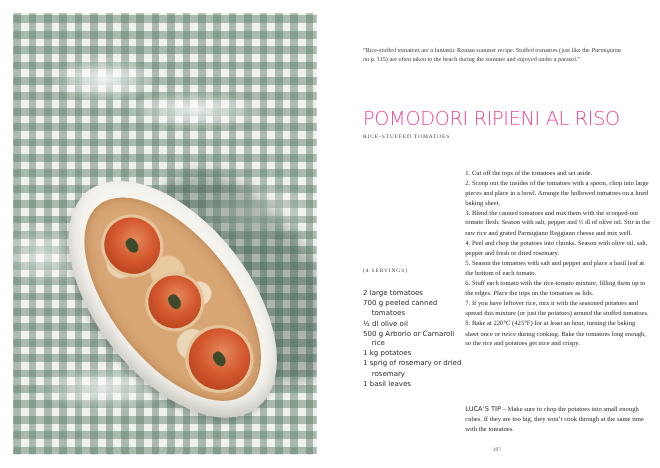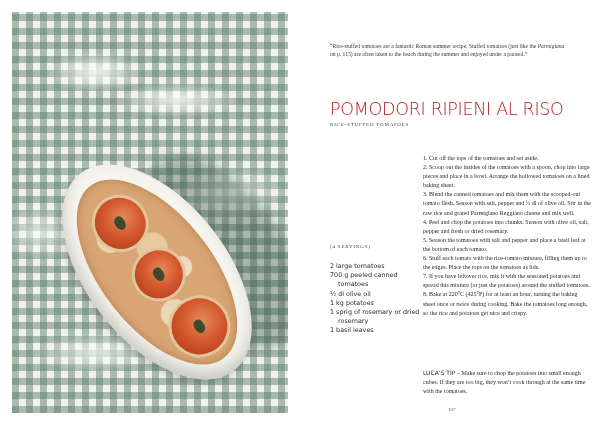--- a/index.html
+++ b/index.html
@@ -66,21 +66,21 @@
 
   
   .intro {
     position: absolute; left: 330px; top: 36px; width: 240px;
     font-size: 5.6px; line-height: 8px; color: #3a3a3a;
   }
   .intro i { font-style: italic; }
   .title {
     position: absolute; left: 330px; top: 99px; width: 260px;
     font-family: "DejaVu Sans", sans-serif; font-weight: 300;
-    font-size: 17.5px; letter-spacing: -0.3px; color: #b91c1c;
+    font-size: 17.5px; letter-spacing: -0.3px; color: #ec4899;
     white-space: nowrap;
   }
   .subtitle {
     position: absolute; left: 330px; top: 122px;
     font-size: 5px; letter-spacing: 0.8px; color: #444;
   }
   .servings {
     position: absolute; left: 330px; top: 244px;
     font-size: 5px; letter-spacing: 0.8px; color: #444;
   }
@@ -133,20 +133,21 @@
 
   <h1 class="title" style="margin:0">POMODORI RIPIENI AL RISO</h1>
   <div class="subtitle">RICE-STUFFED TOMATOES</div>
 
   <div class="servings">(4 SERVINGS)</div>
 
   <ul class="ingredients">
     <li>2 large tomatoes</li>
     <li>700 g peeled canned tomatoes</li>
     <li>½ dl olive oil</li>
+    <li>500 g Arborio or Carnaroli rice</li>
     <li>1 kg potatoes</li>
     <li>1 sprig of rosemary or dried rosemary</li>
     <li>1 basil leaves</li>
   </ul>
 
   <ol class="steps">
     <li>1. Cut off the tops of the tomatoes and set aside.</li>
     <li>2. Scoop out the insides of the tomatoes with a spoon, chop into large pieces and place in a bowl. Arrange the hollowed tomatoes on a lined baking sheet.</li>
     <li>3. Blend the canned tomatoes and mix them with the scooped-out tomato flesh. Season with salt, pepper and ½ dl of olive oil. Stir in the raw rice and grated Parmigiano Reggiano cheese and mix well.</li>
     <li>4. Peel and chop the potatoes into chunks. Season with olive oil, salt, pepper and fresh or dried rosemary.</li>

